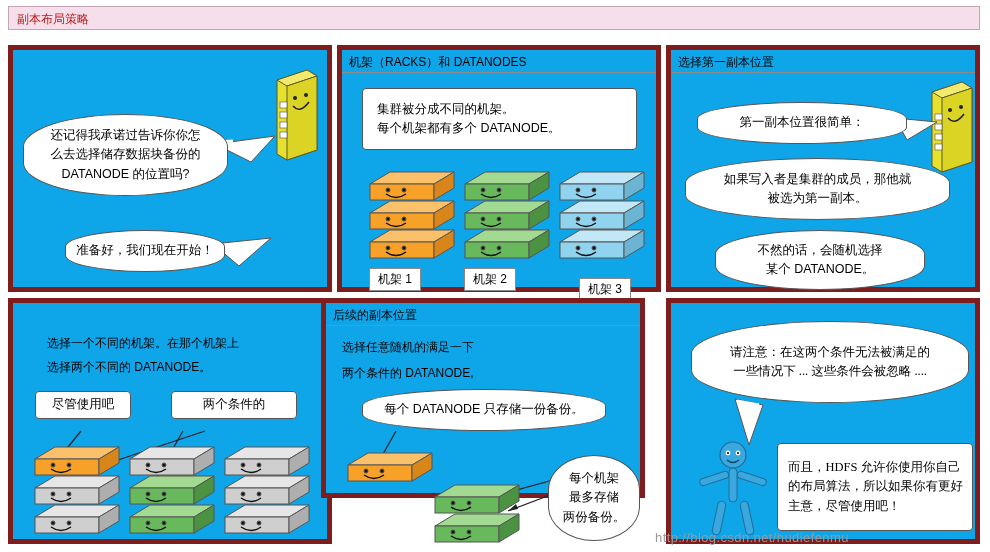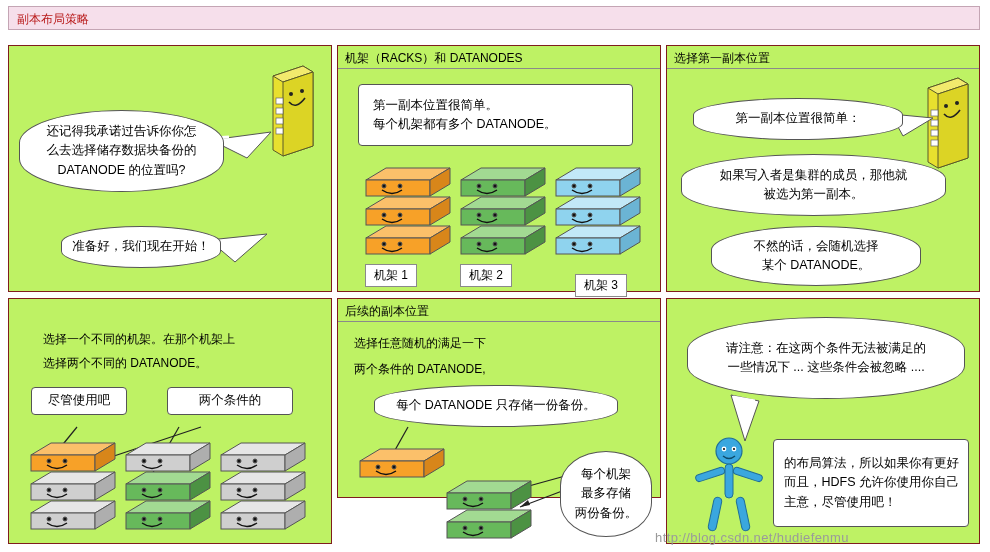--- a/index.html
+++ b/index.html
@@ -33,22 +33,22 @@
     position: absolute;
     left: 8px;
     top: 4px;
     font-size: 12px;
     color: #b91c1c;
   }
 
   
   .panel {
     position: absolute;
-    background: #bef264;
-    border: 1px solid #7f1d1d;
+    background: #0ea5e9;
+    border: 5px solid #7f1d1d;
     box-sizing: border-box;
   }
   .panel-head {
     position: absolute;
     left: 0;
     top: 0;
     right: 0;
     height: 23px;
     border-bottom: 1px solid #8a8a8a;
     box-sizing: border-box;
@@ -168,21 +168,21 @@
       <div class="ln">准备好，我们现在开始！</div>
     </div>
   </div>
 
   <div class="panel" style="left:337px; top:45px; width:324px; height:247px;">
     <div class="panel-head">
       <div class="ht">机架（RACKS）和 DATANODES</div>
     </div>
 
     <div class="bubble rect" style="left:20px; top:38px; width:275px; height:62px; font-size:12.5px; align-items:flex-start; padding-left:14px; box-sizing:border-box;">
-      <div class="ln">第一副本位置很简单。</div>
+      <div class="ln">集群被分成不同的机架。</div>
       <div class="ln">每个机架都有多个 DATANODE。</div>
     </div>
 
     <div class="rack" style="left:24px; top:118px;">
       <svg width="92" height="98" viewBox="0 0 92 98">
         <g stroke="#555" stroke-width="1">
           <g>
             <polygon points="4,16 24,4 88,4 68,16" fill="#fbc06a"></polygon>
             <rect x="4" y="16" width="64" height="16" fill="#f7a128"></rect>
             <polygon points="68,16 88,4 88,20 68,32" fill="#d8861a"></polygon>
@@ -426,21 +426,21 @@
             <polygon points="68,16 88,4 88,20 68,32" fill="#aeaeae"></polygon>
             <circle cx="22" cy="22" r="2" fill="#111"></circle>
               <circle cx="38" cy="22" r="2" fill="#111"></circle>
             <path d="M20,26 Q30,33 40,26" stroke="#111" stroke-width="1.4" fill="none"></path>
           </g>
         </g>
       </svg>
     </div>
   </div>
 
-  <div class="panel" style="left:337px; top:298px; width:324px; height:200px;">
+  <div class="panel" style="left:321px; top:298px; width:324px; height:200px;">
     <div class="panel-head">
       <div class="ht">后续的副本位置</div>
     </div>
 
     <div class="label" style="left:16px; top:36px;">选择任意随机的满足一下</div>
     <div class="label" style="left:16px; top:62px;">两个条件的 DATANODE,</div>
 
     <div class="bubble" style="left:36px; top:86px; width:244px; height:42px; font-size:12.5px;">
       <div class="ln">每个 DATANODE 只存储一份备份。</div>
     </div>
@@ -492,21 +492,21 @@
       </svg>
     </div>
 
     <div class="bubble" style="left:222px; top:152px; width:92px; height:86px; font-size:12.5px;">
       <div class="ln">每个机架</div>
       <div class="ln">最多存储</div>
       <div class="ln">两份备份。</div>
     </div>
   </div>
 
-  <div class="panel nohead" style="left:666px; top:298px; width:314px; height:246px;">
+  <div class="panel nohead" style="left:666px; top:298px; width:314px; height:246px;font-family:Liberation Serif, serif;">
 
     <div class="bubble" style="left:20px; top:18px; width:278px; height:82px; font-size:12.5px;">
       <div class="ln">请注意：在这两个条件无法被满足的</div>
       <div class="ln">一些情况下 ... 这些条件会被忽略 ....</div>
     </div>
 
     <div class="tail" style="left:42px; top:92px;">
       <svg width="70" height="60">
         <path d="M22,4 L50,10 L36,50 Z" fill="#ffffff" stroke="#555" stroke-width="1"></path>
         <line x1="24" y1="6" x2="46" y2="10" stroke="#ffffff" stroke-width="3"></line>
@@ -523,21 +523,21 @@
         <path d="M34,21 Q40,26 46,21" stroke="#0d4a69" stroke-width="1.4" fill="none"></path>
         <rect x="36" y="29" width="8" height="34" rx="4" fill="#3aa7df" stroke="#1f6e98" stroke-width="1"></rect>
         <rect x="6" y="36" width="30" height="7" rx="3.5" fill="#3aa7df" stroke="#1f6e98" stroke-width="1" transform="rotate(-18 21 39)"></rect>
         <rect x="44" y="36" width="30" height="7" rx="3.5" fill="#3aa7df" stroke="#1f6e98" stroke-width="1" transform="rotate(18 59 39)"></rect>
         <rect x="22" y="62" width="8" height="34" rx="4" fill="#3aa7df" stroke="#1f6e98" stroke-width="1" transform="rotate(12 26 79)"></rect>
         <rect x="50" y="62" width="8" height="34" rx="4" fill="#3aa7df" stroke="#1f6e98" stroke-width="1" transform="rotate(-12 54 79)"></rect>
       </svg>
     </div>
 
     <div class="bubble rect" style="left:106px; top:140px; width:196px; height:88px; font-size:12.5px; align-items:flex-start; padding-left:10px; box-sizing:border-box;">
+      <div class="ln">而且，HDFS 允许你使用你自己</div>
       <div class="ln">的布局算法，所以如果你有更好</div>
-      <div class="ln">而且，HDFS 允许你使用你自己</div>
       <div class="ln">主意，尽管使用吧！</div>
     </div>
   </div>
 
   <div class="watermark">http://blog.csdn.net/hudiefenmu</div>
 
 </div>
 
 </body></html>

